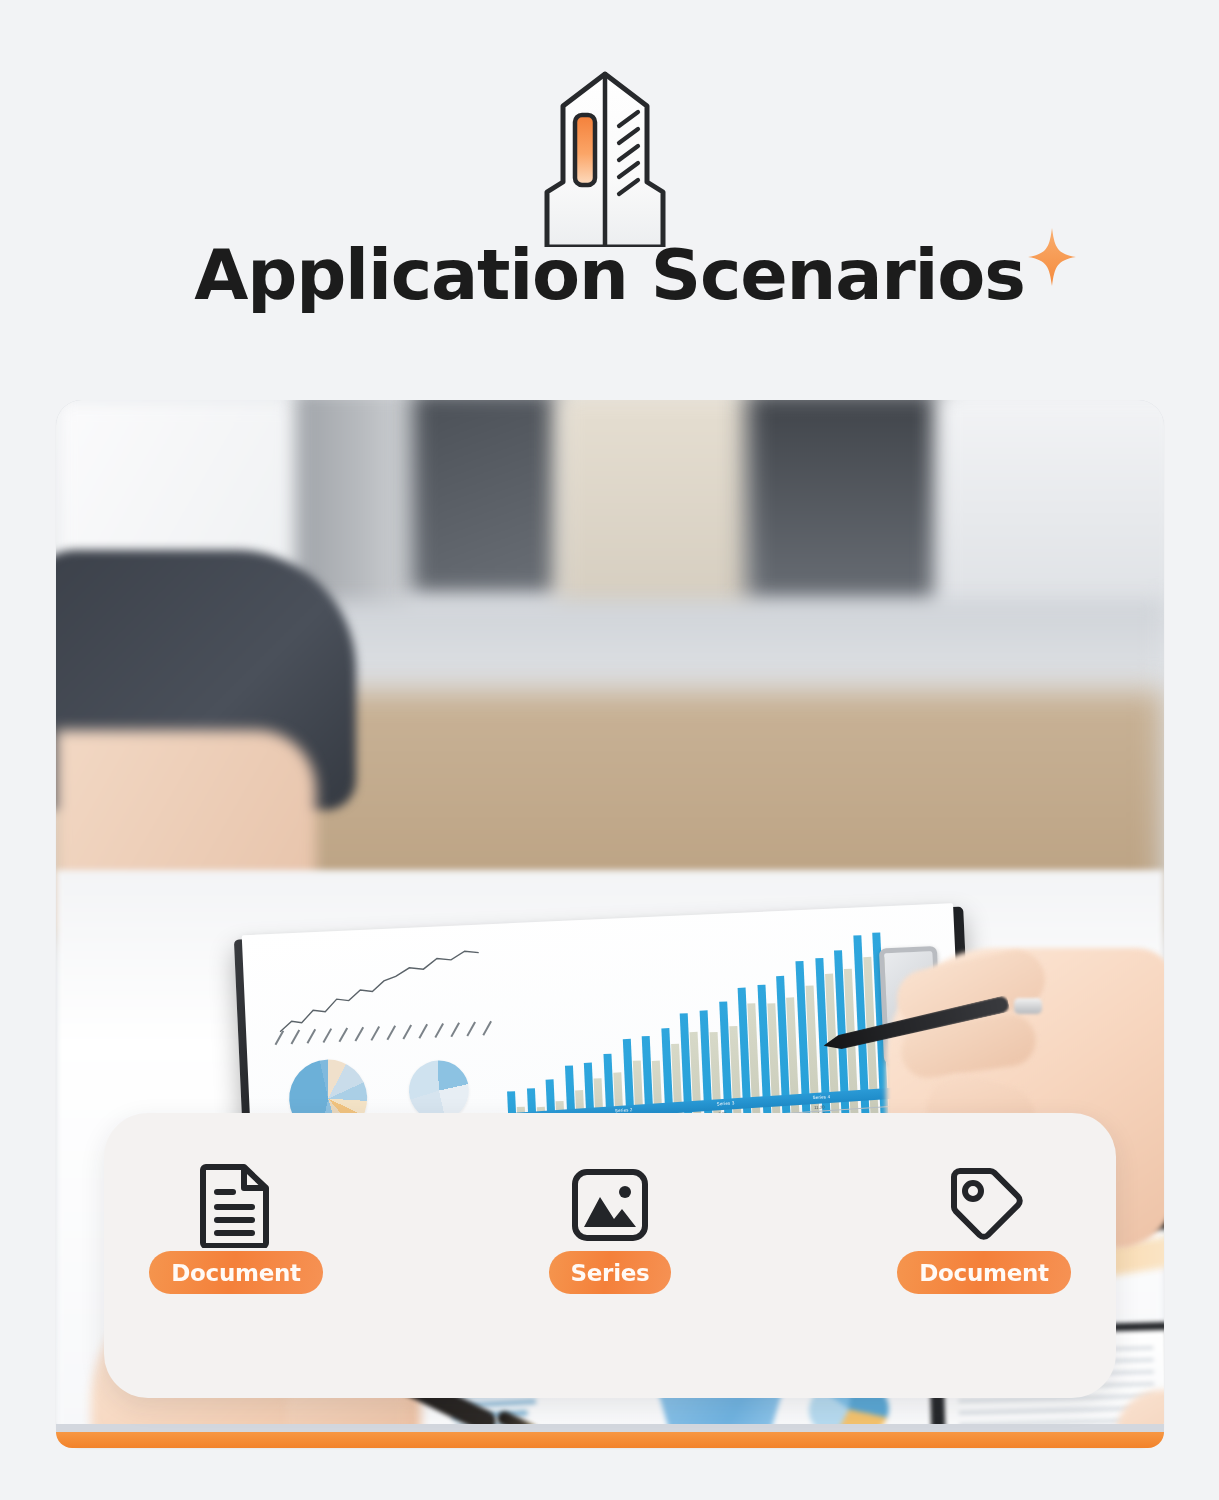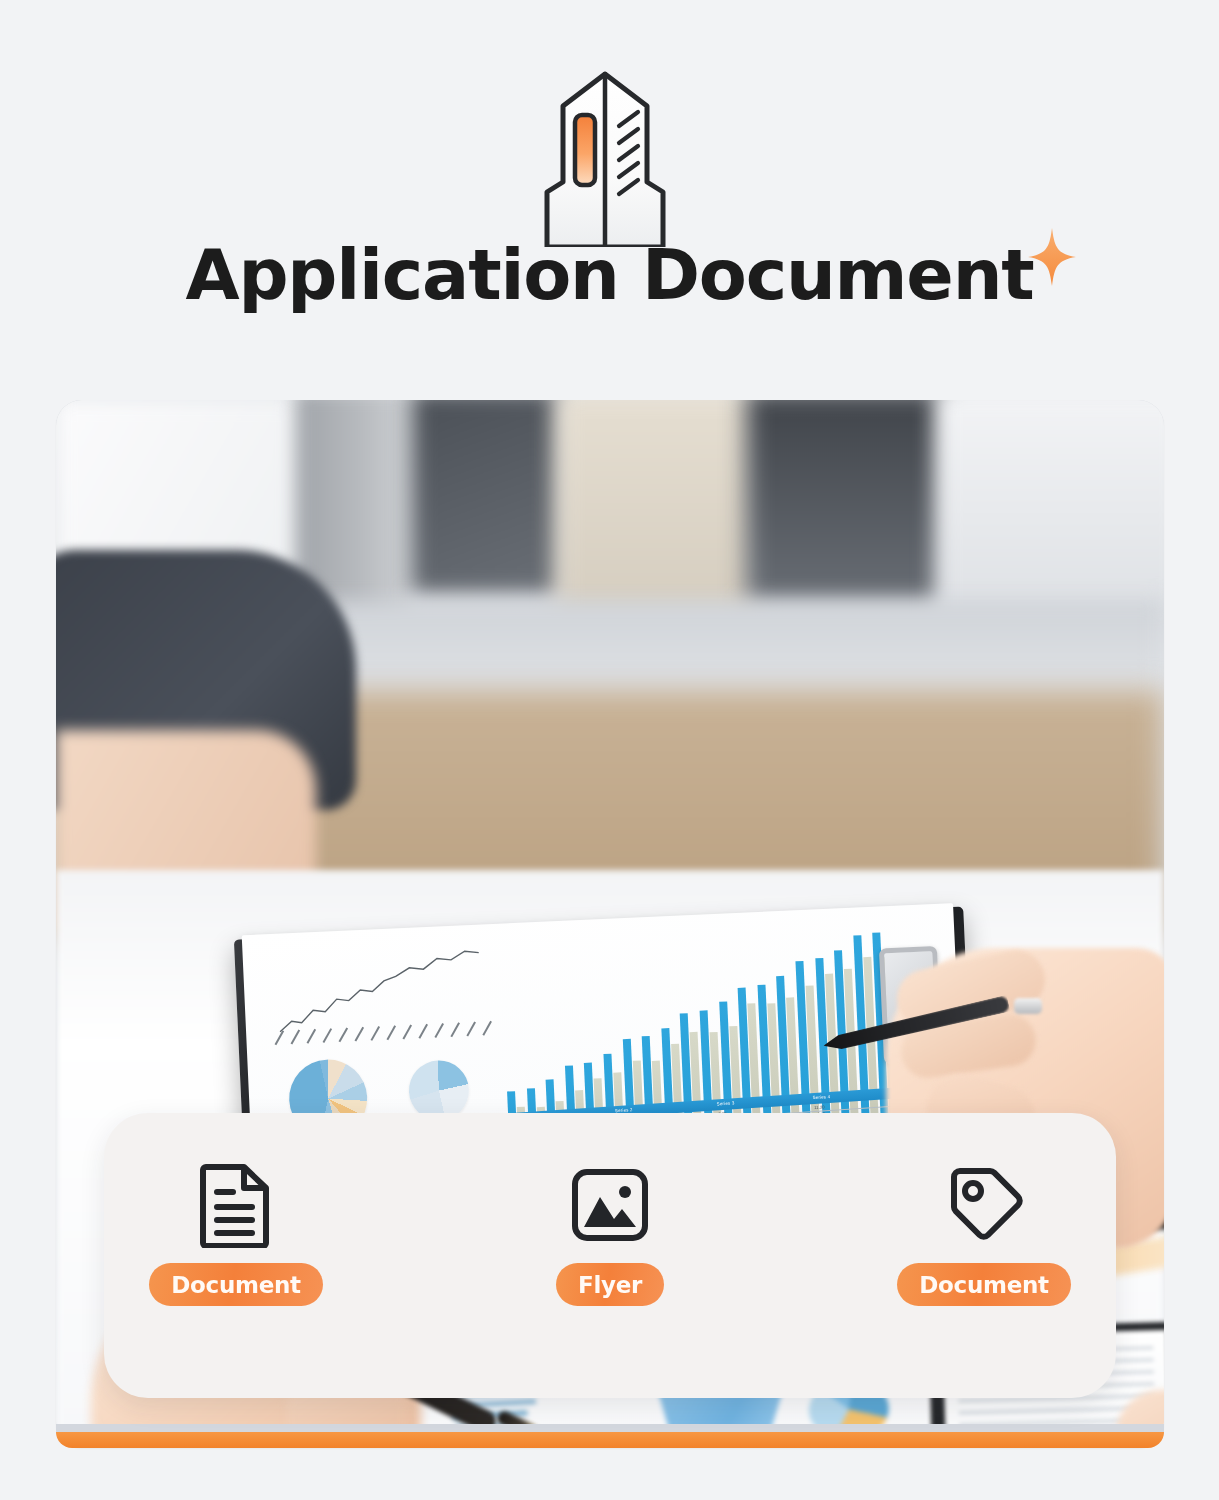--- a/index.html
+++ b/index.html
@@ -471,21 +471,20 @@
   }
   .badge-item {
     display: flex;
     flex-direction: column;
     align-items: center;
     width: 180px;
   }
   .badge-icon { height: 92px; display: flex; align-items: center; justify-content: center; }
   .badge-icon svg { display: block; }
   .badge-pill {
-    margin-top: 12px;
     height: 43px;
     padding: 0 22px;
     border-radius: 22px;
     background: linear-gradient(100deg, #f5954e 0%, #f4803a 48%, #f69254 100%);
     color: #fffaf6;
     font-family: "DejaVu Sans", sans-serif;
     font-size: 23px;
     font-weight: 700;
     letter-spacing: -0.3px;
     display: flex;
@@ -526,21 +525,21 @@
           <line x1="124" y1="64" x2="143" y2="50"></line>
           <line x1="124" y1="81" x2="143" y2="67"></line>
           <line x1="124" y1="98" x2="143" y2="84"></line>
           <line x1="124" y1="115" x2="143" y2="101"></line>
           <line x1="124" y1="132" x2="143" y2="118"></line>
         </g>
       </svg>
     </div>
 
     <div class="title-row">
-      <span class="title-text">Application Document</span>
+      <span class="title-text">Application Scenarios</span>
     </div>
 
     <div class="sparkle">
       <svg viewBox="0 0 48 58" xmlns="http://www.w3.org/2000/svg">
         <defs>
           <linearGradient id="spkGrad" x1="0" y1="0" x2="0" y2="1">
             <stop offset="0%" stop-color="#f9ae6f"></stop>
             <stop offset="100%" stop-color="#f58a3c"></stop>
           </linearGradient>
         </defs>
@@ -905,21 +904,21 @@
 
 
       <div class="badge-item">
         <div class="badge-icon">
           <svg width="80" height="76" viewBox="0 0 80 76" xmlns="http://www.w3.org/2000/svg">
             <rect x="5" y="5" width="70" height="66" rx="12" ry="12" fill="none" stroke="#232529" stroke-width="6"></rect>
             <circle cx="55" cy="25" r="6" fill="#232529"></circle>
             <path d="M14 60 L30 30 L44 52 L52 42 L66 60 Z" fill="#232529"></path>
           </svg>
         </div>
-        <div class="badge-pill">Flyer</div>
+        <div class="badge-pill">Series</div>
       </div>
 
 
       <div class="badge-item">
         <div class="badge-icon">
           <svg width="80" height="80" viewBox="0 0 80 80" xmlns="http://www.w3.org/2000/svg">
             <path d="M16 6 h30 a6 6 0 0 1 4.2 1.7 L74 31.5 a6 6 0 0 1 0 8.5 L44 70 a6 6 0 0 1 -8.5 0 L11.7 46.2 A6 6 0 0 1 10 42 V12 a6 6 0 0 1 6 -6 Z" fill="none" stroke="#232529" stroke-width="6" stroke-linejoin="round"></path>
             <circle cx="29" cy="26" r="8" fill="none" stroke="#232529" stroke-width="6"></circle>
           </svg>
         </div>

